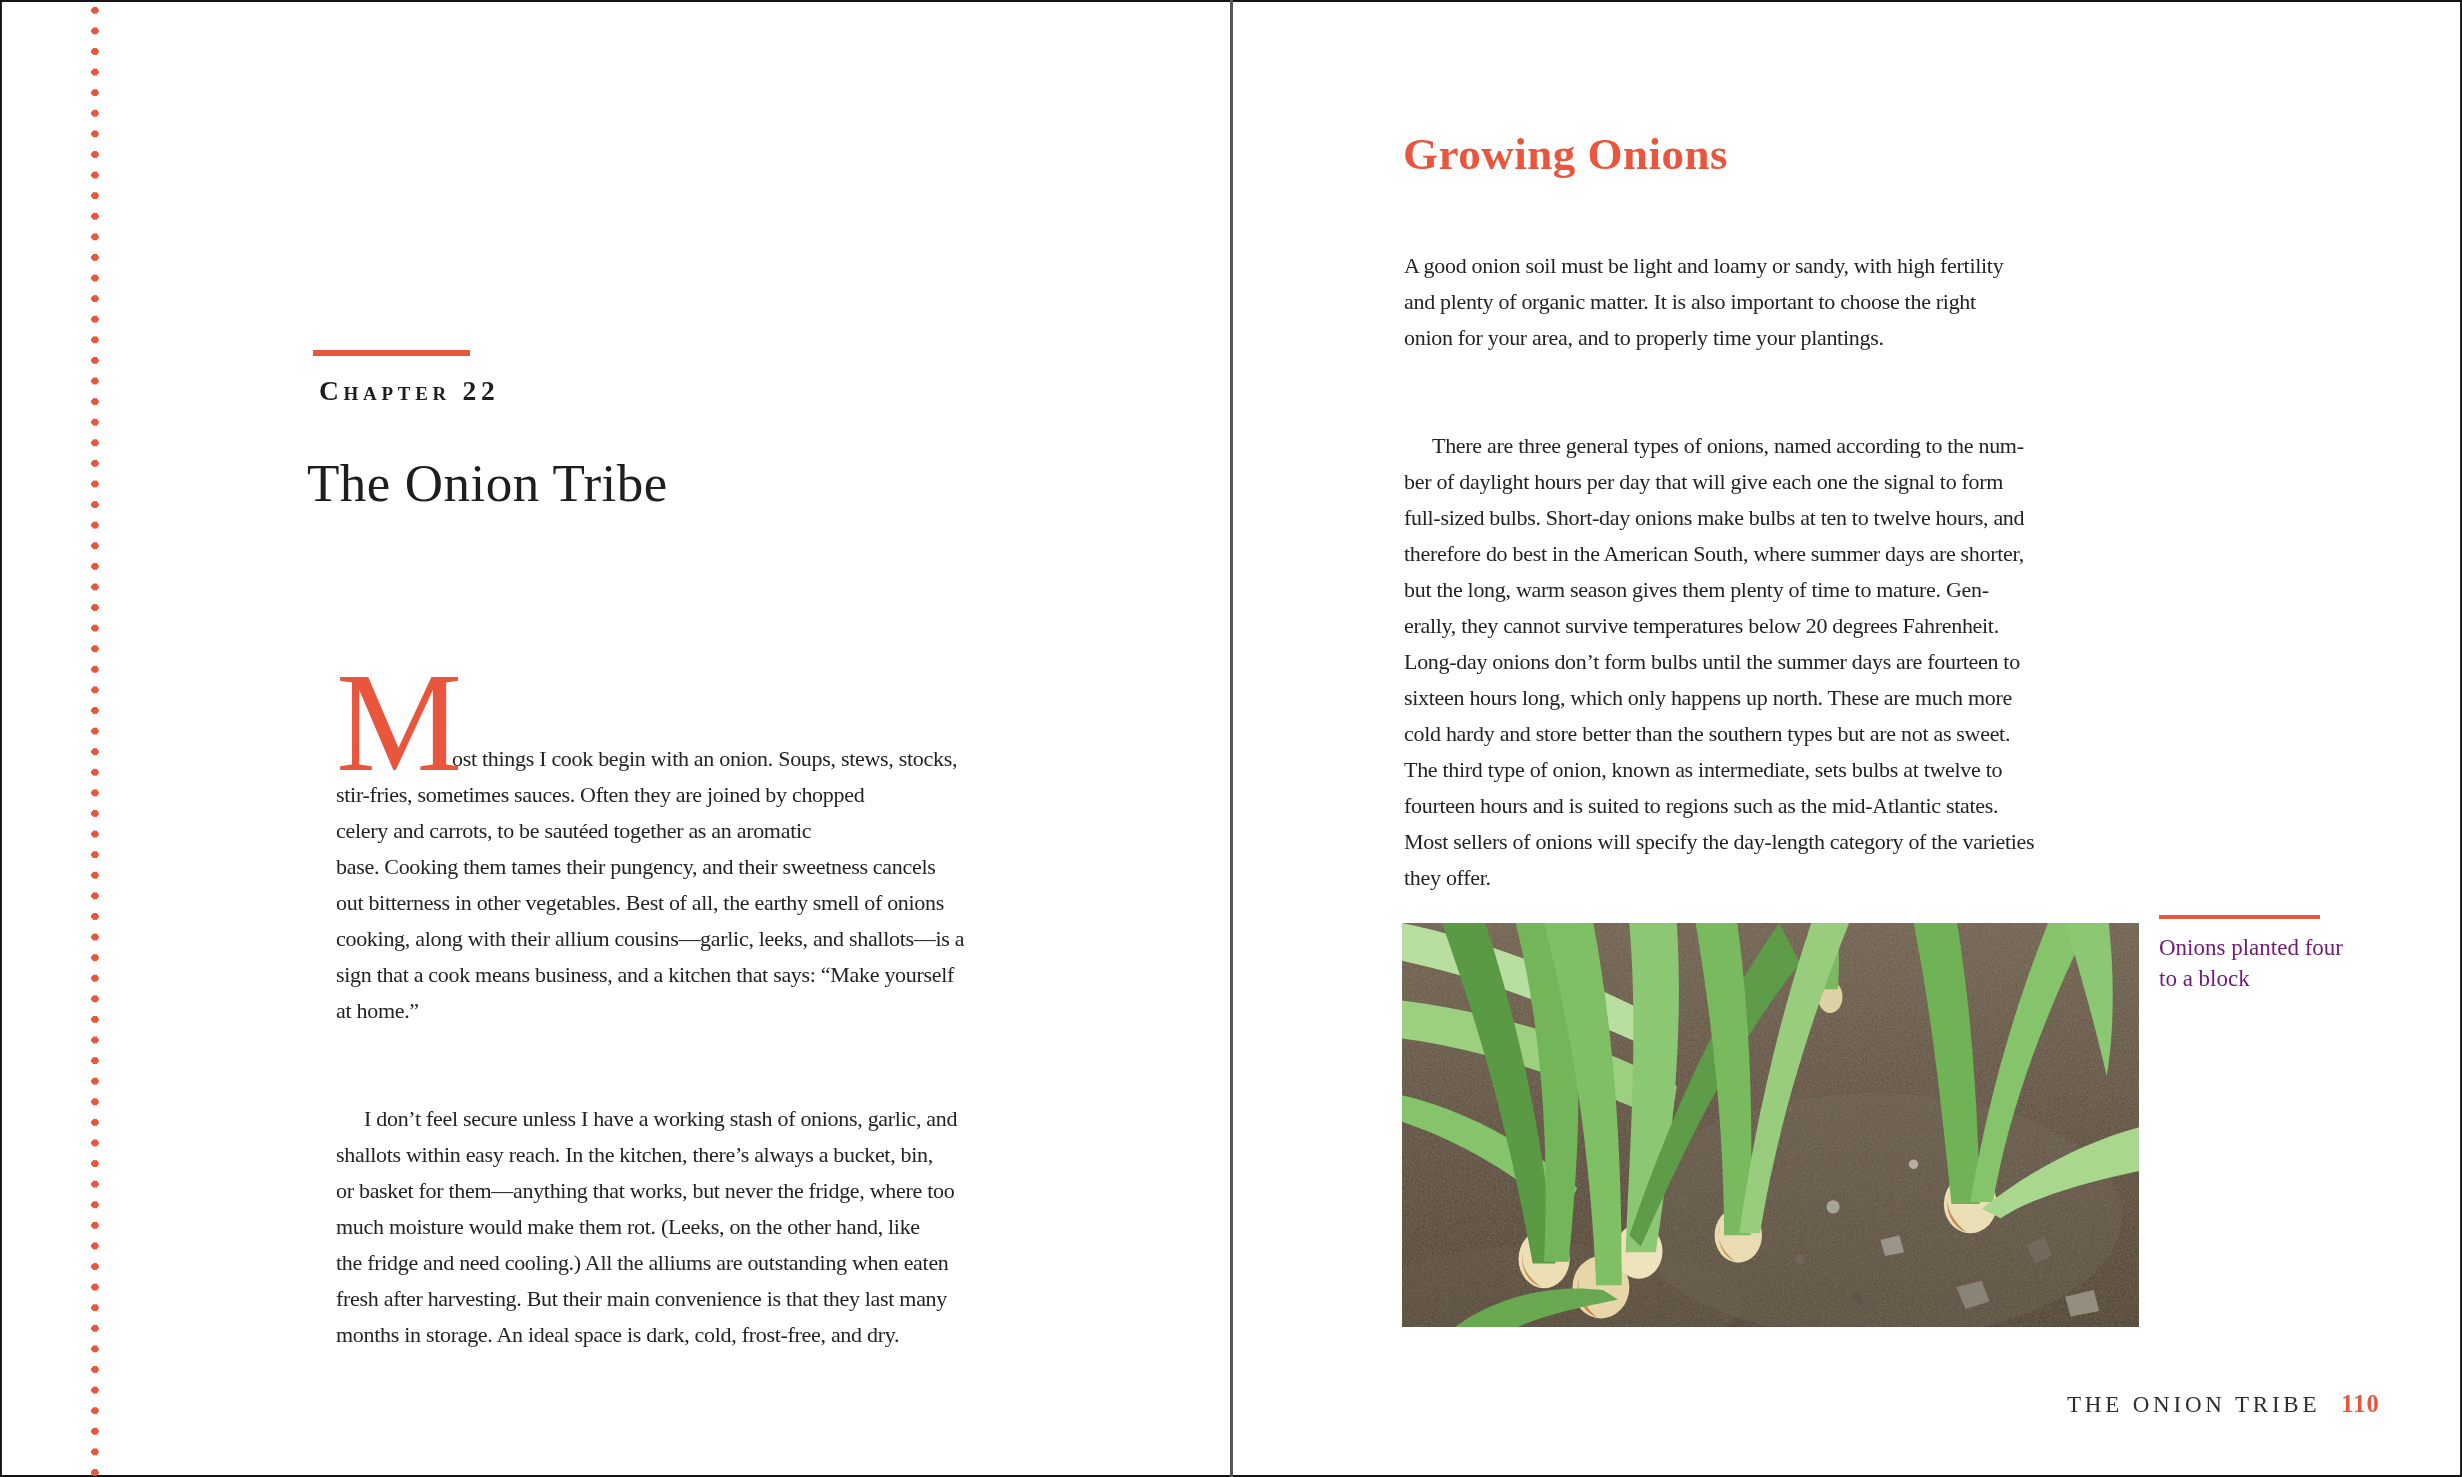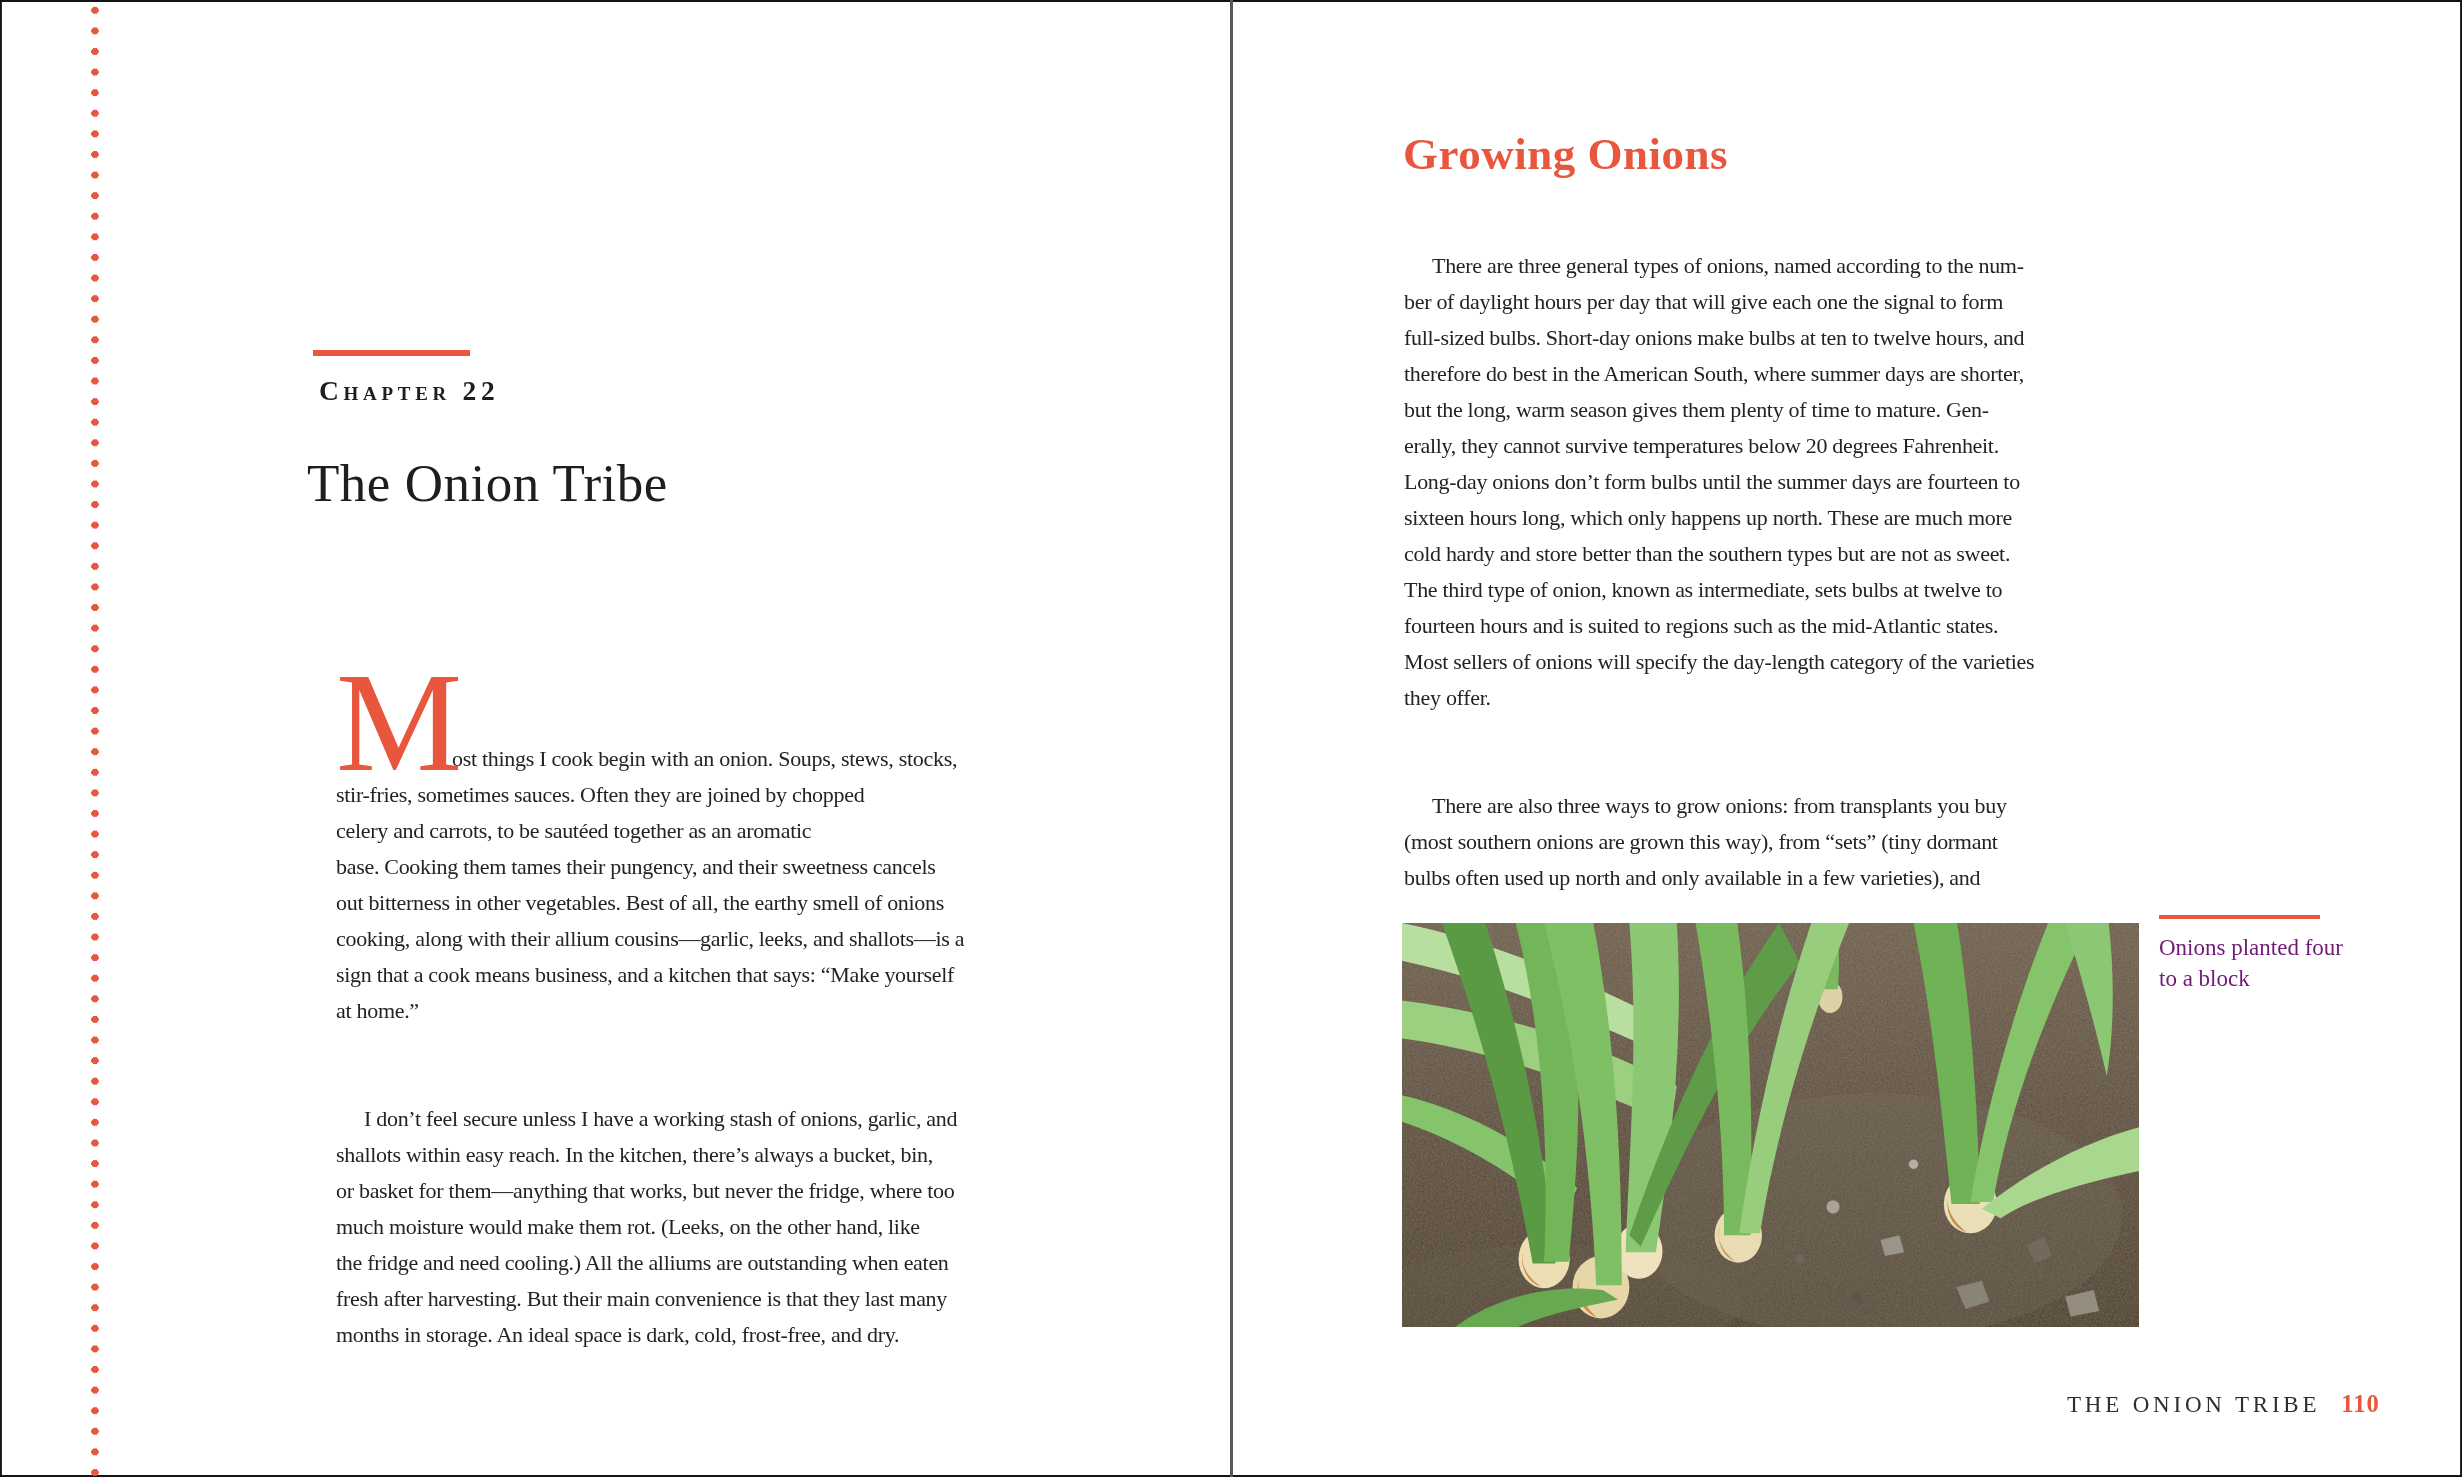--- a/index.html
+++ b/index.html
@@ -118,20 +118,23 @@
 the fridge and need cooling.) All the alliums are outstanding when eaten
 fresh after harvesting. But their main convenience is that they last many
 months in storage. An ideal space is dark, cold, frost-free, and dry.</p>
     </div>
   </div>
 
   <div>
     <div class="section-title">Growing Onions</div>
 
     <div class="body-col right-body">
+      <p>A good onion soil must be light and loamy or sandy, with high fertility
+and plenty of organic matter. It is also important to choose the right
+onion for your area, and to properly time your plantings.</p>
       <p class="indent">There are three general types of onions, named according to the num-
 ber of daylight hours per day that will give each one the signal to form
 full-sized bulbs. Short-day onions make bulbs at ten to twelve hours, and
 therefore do best in the American South, where summer days are shorter,
 but the long, warm season gives them plenty of time to mature. Gen-
 erally, they cannot survive temperatures below 20 degrees Fahrenheit.
 Long-day onions don’t form bulbs until the summer days are fourteen to
 sixteen hours long, which only happens up north. These are much more
 cold hardy and store better than the southern types but are not as sweet.
 The third type of onion, known as intermediate, sets bulbs at twelve to

